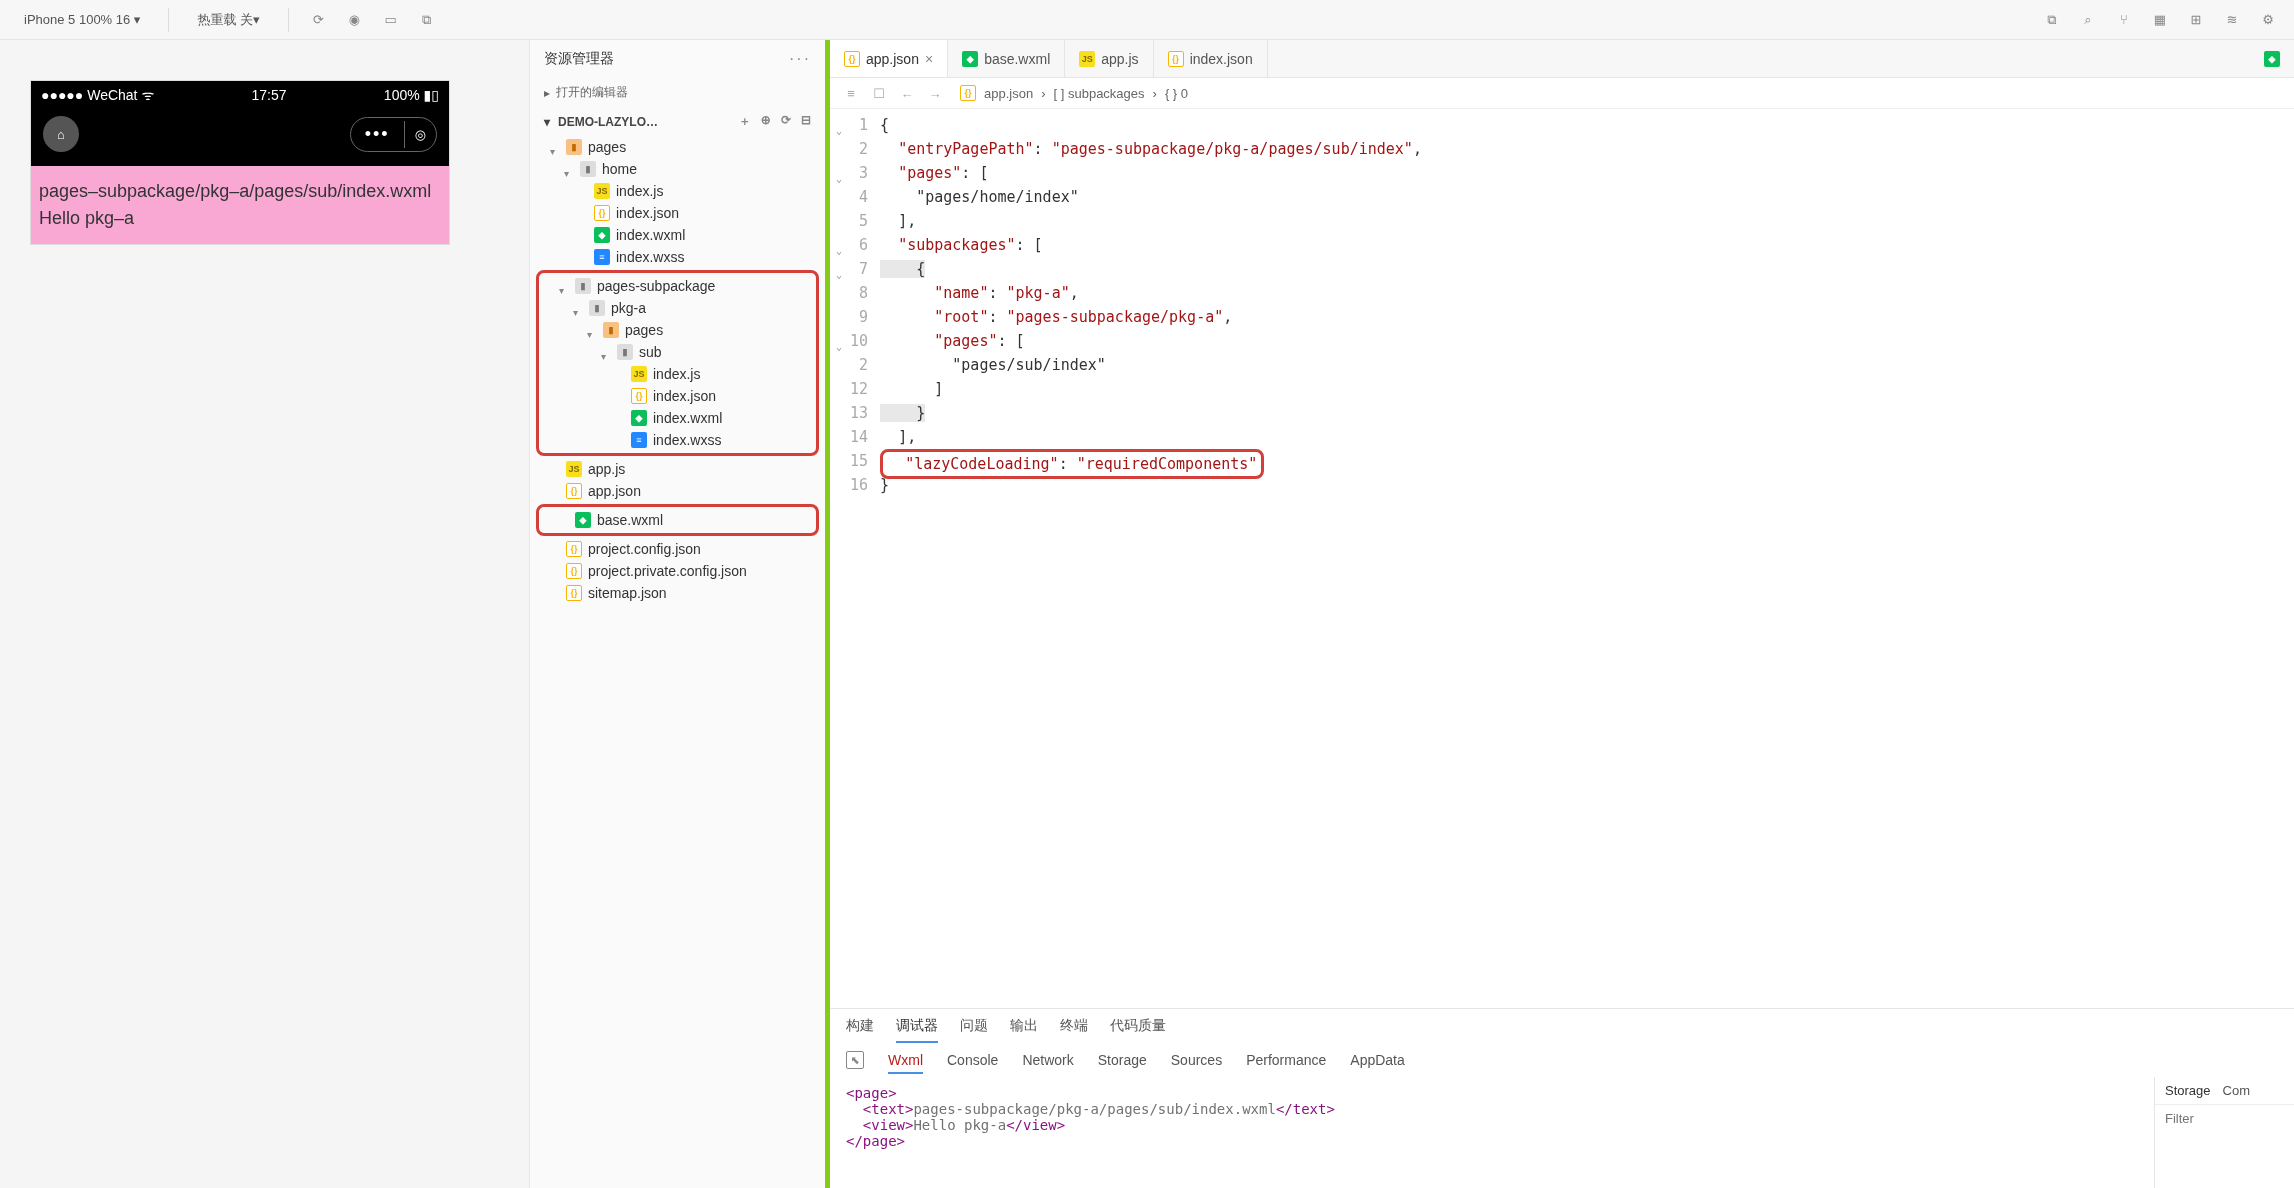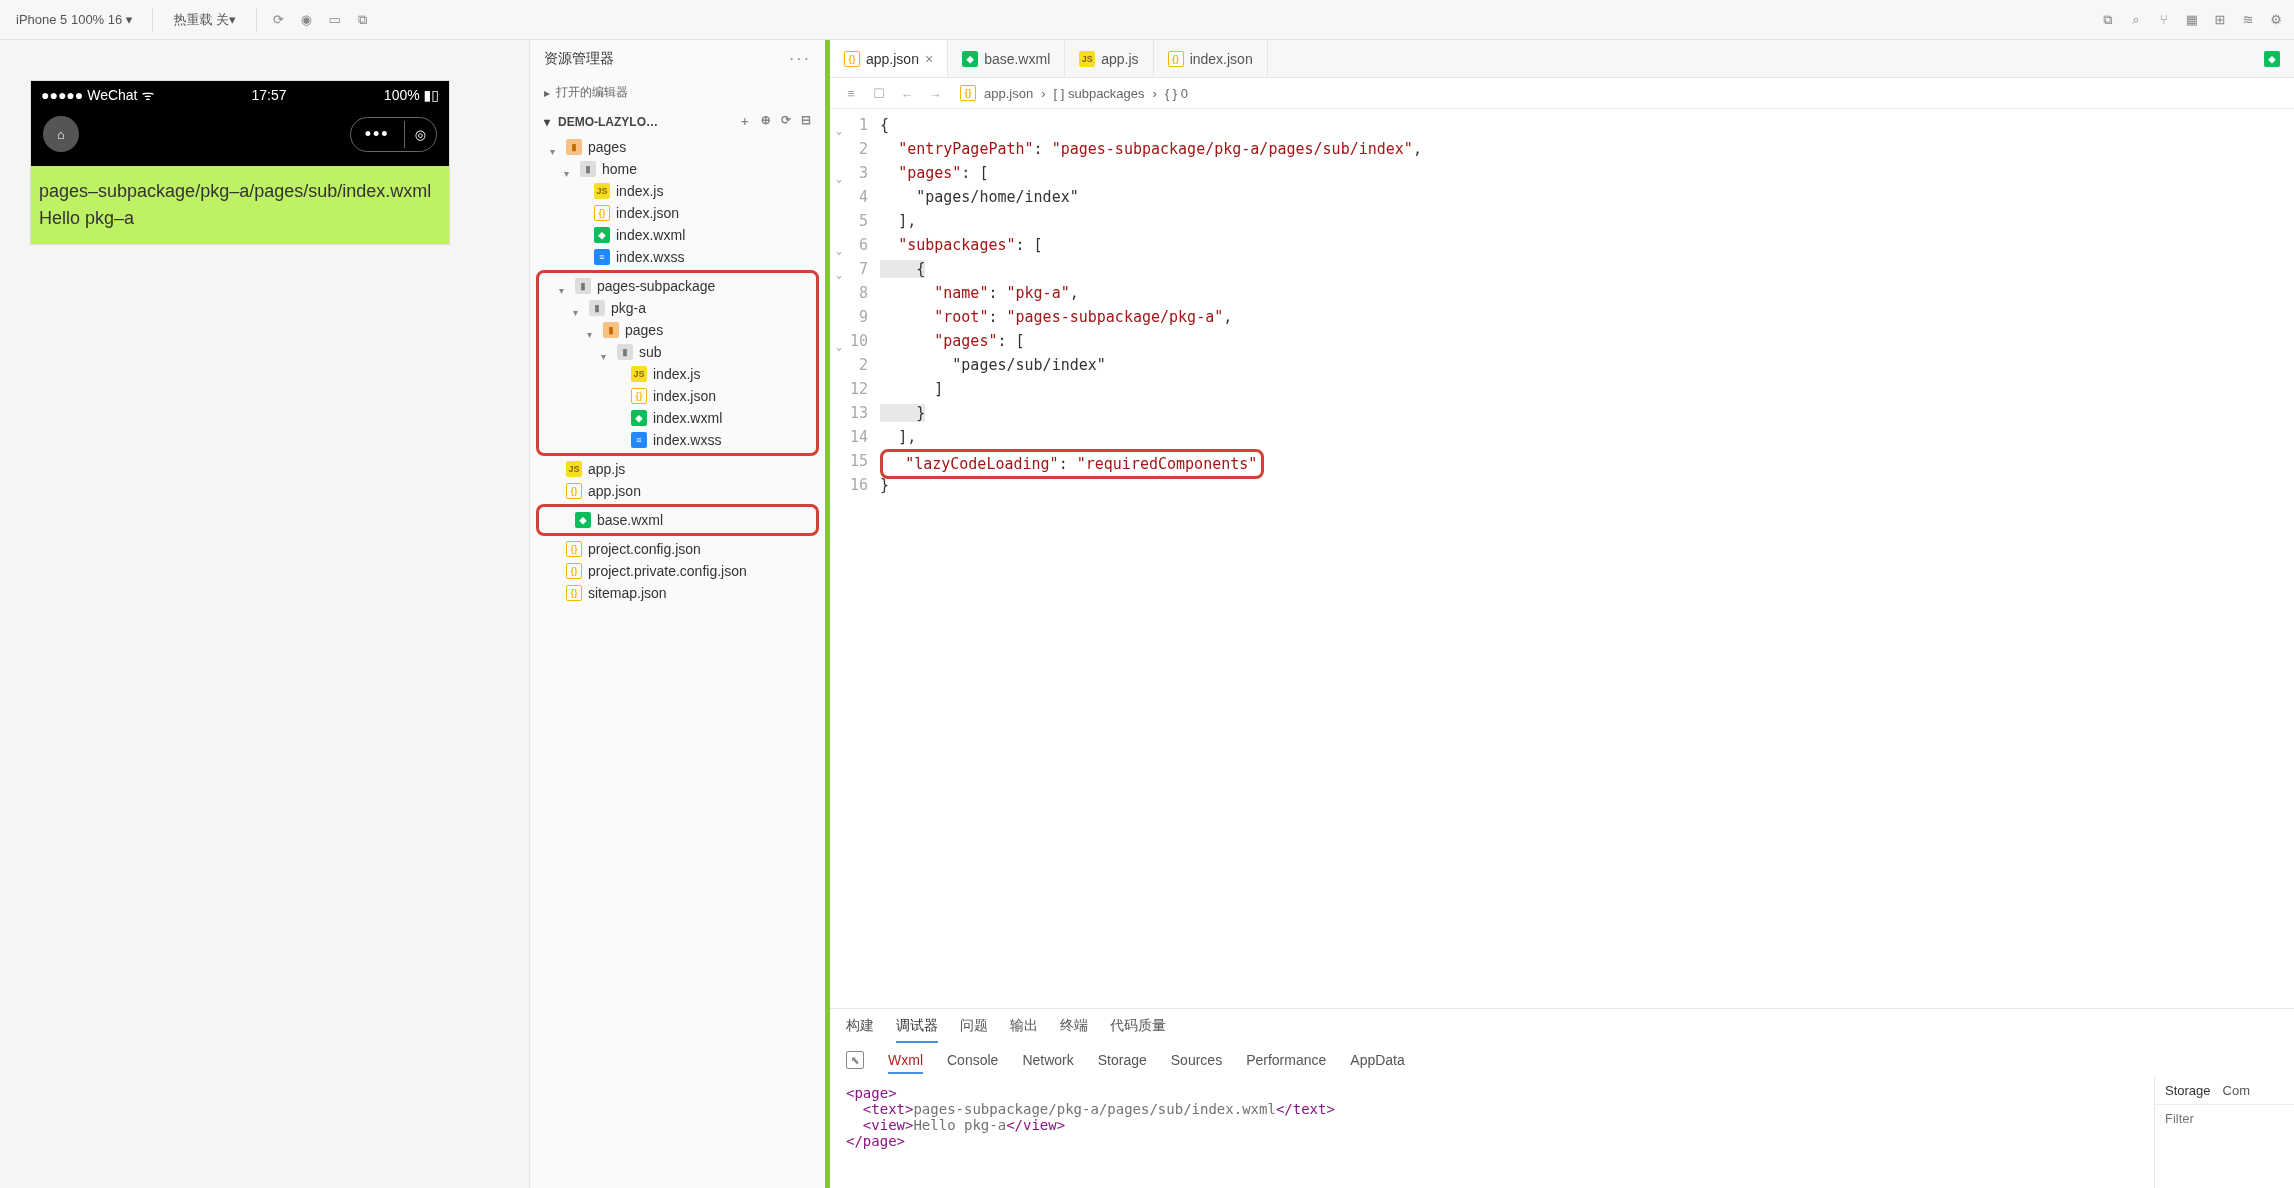--- a/index.html
+++ b/index.html
@@ -1,26 +1,26 @@
 <!DOCTYPE html>
 <html><head>
 <meta charset="utf-8">
 <style>
 * { margin:0; padding:0; box-sizing:border-box; }
 body { font-family:-apple-system,BlinkMacSystemFont,"Segoe UI",sans-serif; font-size:13px; color:#333; background:#fff; overflow:hidden; }
 .app { display:flex; flex-direction:column; height:100vh; }
-.topbar { display:flex; align-items:center; height:40px; border-bottom:1px solid #e5e5e5; background:#f7f7f7; padding:0 8px; gap:8px; }
+.topbar { display:flex; align-items:center; height:40px; border-bottom:1px solid #e5e5e5; background:#f7f7f7; padding:0 16px; gap:16px; }
 .topbar-item { display:flex; align-items:center; gap:4px; padding:4px 8px; color:#555; cursor:pointer; font-size:13px; }
 .topbar-sep { width:1px; height:24px; background:#ddd; margin:0 4px; }
 .topbar-icon { width:20px; height:20px; display:flex; align-items:center; justify-content:center; color:#888; cursor:pointer; }
 .topbar-spacer { flex:1; }
 .main { display:flex; flex:1; min-height:0; }
 
 .sim-pane { width:530px; background:#f5f5f5; padding:40px 30px; border-right:1px solid #e5e5e5; }
-.phone { width:420px; background:#bef264; border:1px solid #ddd; }
+.phone { width:420px; background:#f9a8d4; border:1px solid #ddd; }
 .phone-status { background:#000; color:#fff; display:flex; justify-content:space-between; align-items:center; padding:4px 10px; font-size:14px; }
 .phone-nav { background:#000; color:#fff; display:flex; justify-content:space-between; align-items:center; padding:8px 12px 14px; }
 .nav-home { width:36px; height:36px; border-radius:50%; background:#555; display:flex; align-items:center; justify-content:center; }
 .nav-actions { display:flex; align-items:center; border:1px solid #666; border-radius:20px; overflow:hidden; }
 .nav-dots { padding:6px 14px; font-size:18px; letter-spacing:2px; }
 .nav-target { padding:6px 10px; border-left:1px solid #666; }
 .phone-body { padding:12px 8px; font-size:18px; line-height:1.5; }
 
 .explorer { width:300px; border-right:5px solid #84cc16; display:flex; flex-direction:column; background:#fafafa; }
 .expl-header { display:flex; justify-content:space-between; align-items:center; padding:10px 14px; font-size:14px; color:#333; }

